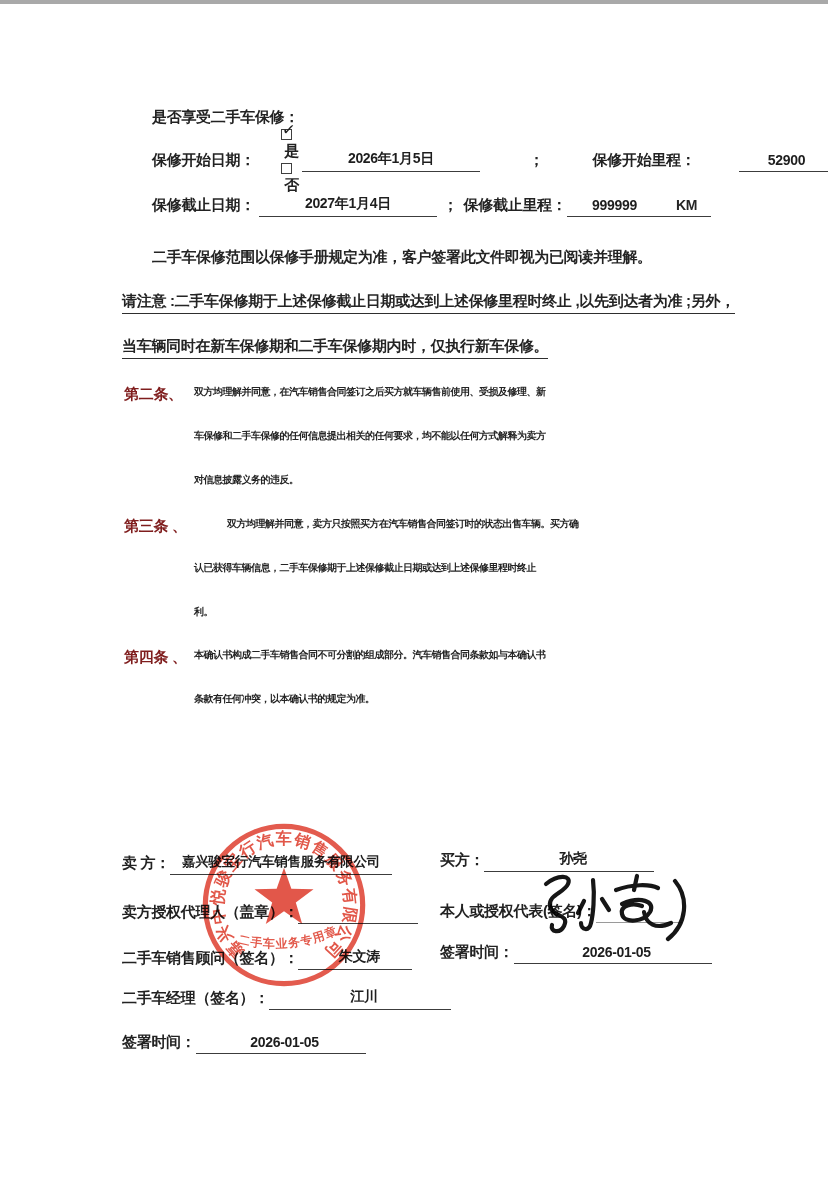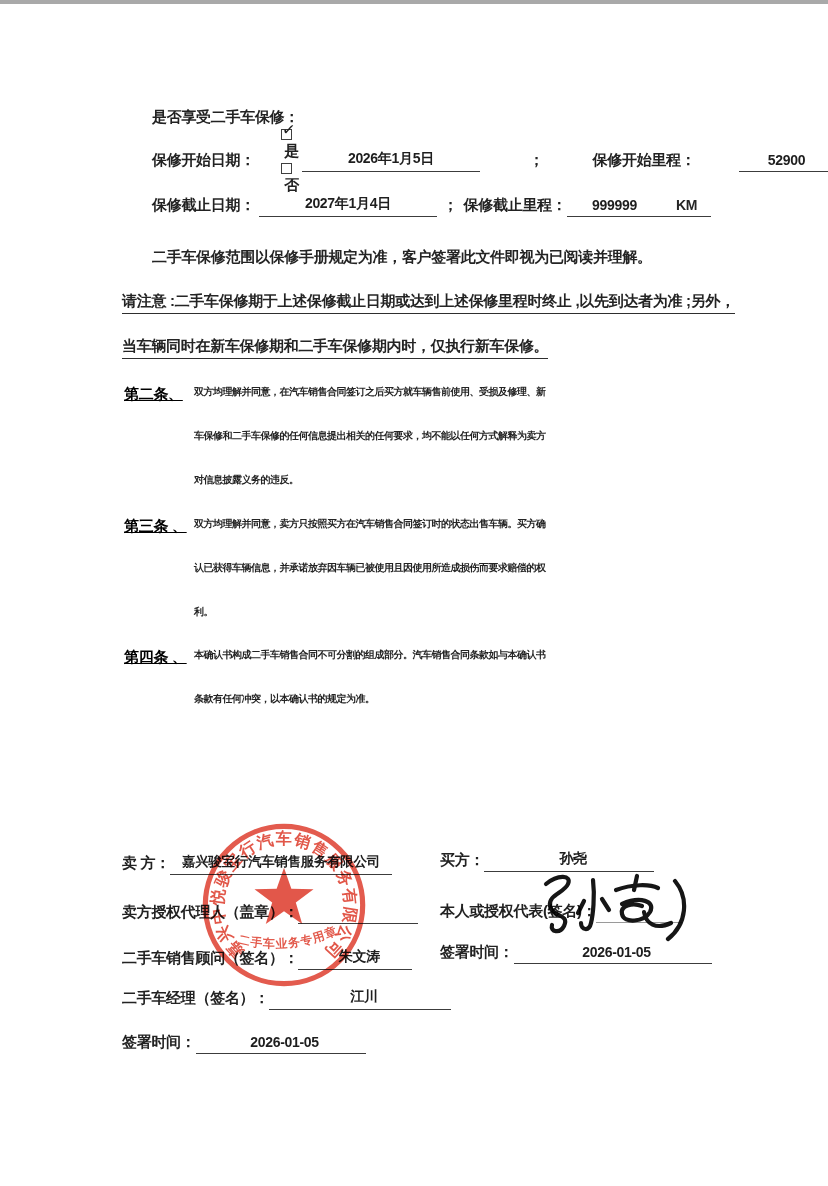--- a/index.html
+++ b/index.html
@@ -30,21 +30,21 @@
   .cb{ position:relative; display:inline-block; width:11px; height:11px;
        border:1.6px solid #3f3f3f; margin:0 7px 2px 0; vertical-align:-1px; }
   .cb .tick{
     position:absolute; left:0px; top:-10px; font-size:16px; font-weight:700;
     color:#202020; transform:rotate(6deg);
   }
 
   .para{ position:absolute; font-size:15px; font-weight:600; color:#242424; white-space:nowrap; }
   .u{ border-bottom:1.6px solid #2e2e2e; padding-bottom:4px; }
 
-  .cl-marker{ position:absolute; left:124px; font-size:15px; font-weight:800; color:#000000; white-space:nowrap; letter-spacing:-0.3px;text-decoration:underline; }
+  .cl-marker{ position:absolute; left:124px; font-size:15px; font-weight:800; color:#7f1d1d; white-space:nowrap; letter-spacing:-0.3px; }
   .cl-line{ position:absolute; left:194px; font-size:10px; font-weight:600; color:#242424; white-space:nowrap; letter-spacing:-0.5px; }
 
   .stamp{ position:absolute; left:196px; top:816px; width:176px; height:178px;
           mix-blend-mode:multiply; opacity:0.93; }
   .scrawl{ position:absolute; left:540px; top:868px; width:152px; height:78px;
            mix-blend-mode:multiply; }
 </style>
 </head>
 <body>
 
@@ -95,22 +95,22 @@
   <div class="para" style="top:337px; left:122px;">
     <span class="u">当车辆同时在新车保修期和二手车保修期内时，仅执行新车保修。</span>
   </div>
 
   <div class="cl-marker" style="top:385px;">第二条、</div>
   <div class="cl-line" style="top:385px;">双方均理解并同意，在汽车销售合同签订之后买方就车辆售前使用、受损及修理、新</div>
   <div class="cl-line" style="top:429px;">车保修和二手车保修的任何信息提出相关的任何要求，均不能以任何方式解释为卖方</div>
   <div class="cl-line" style="top:473px;">对信息披露义务的违反。</div>
 
   <div class="cl-marker" style="top:517px;">第三条 、</div>
-  <div class="cl-line" style="top:517px;">双方均理解并同意，卖方只按照买方在汽车销售合同签订时的状态出售车辆。买方确</div>
-  <div class="cl-line" style="top:561px;">认已获得车辆信息，并承诺放弃因车辆已被使用且因使用所造成损伤而要求赔偿的权</div>
+  <div class="cl-line" style="top:517px;margin-left:33px;">双方均理解并同意，卖方只按照买方在汽车销售合同签订时的状态出售车辆。买方确</div>
+  <div class="cl-line" style="top:561px;">认已获得车辆信息，二手车保修期于上述保修截止日期或达到上述保修里程时终止</div>
   <div class="cl-line" style="top:605px;">利。</div>
 
   <div class="cl-marker" style="top:648px;">第四条 、</div>
   <div class="cl-line" style="top:648px;">本确认书构成二手车销售合同不可分割的组成部分。汽车销售合同条款如与本确认书</div>
   <div class="cl-line" style="top:692px;">条款有任何冲突，以本确认书的规定为准。</div>
 
   <div class="row" style="top:853px; left:122px;">
     <span class="lbl">卖 方：</span>
     <span class="cell" style="width:222px; font-size:13.5px;">
       <span>嘉兴骏宝行汽车销售服务有限公司</span>

